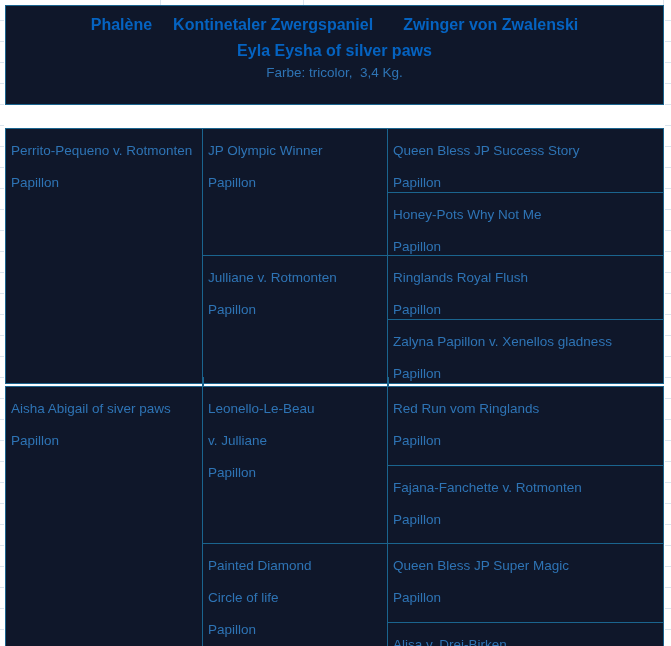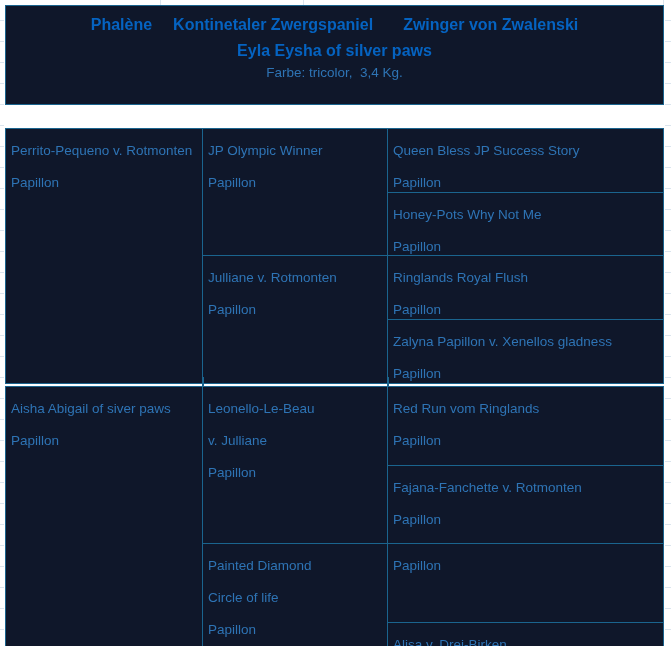--- a/index.html
+++ b/index.html
@@ -121,19 +121,20 @@
   </div>
   <div class="cell ggp r1">
     <div class="line">Red Run vom Ringlands</div>
     <div class="line">Papillon</div>
   </div>
   <div class="cell ggp r2">
     <div class="line">Fajana-Fanchette v. Rotmonten</div>
     <div class="line">Papillon</div>
   </div>
   <div class="cell ggp r3">
+    <div class="line">Queen Bless JP Super Magic</div>
     <div class="line">Papillon</div>
   </div>
   <div class="cell ggp r4">
     <div class="line">Alisa v. Drei-Birken</div>
     <div class="line">Papillon</div>
   </div>
 </div>
 
 </body></html>

